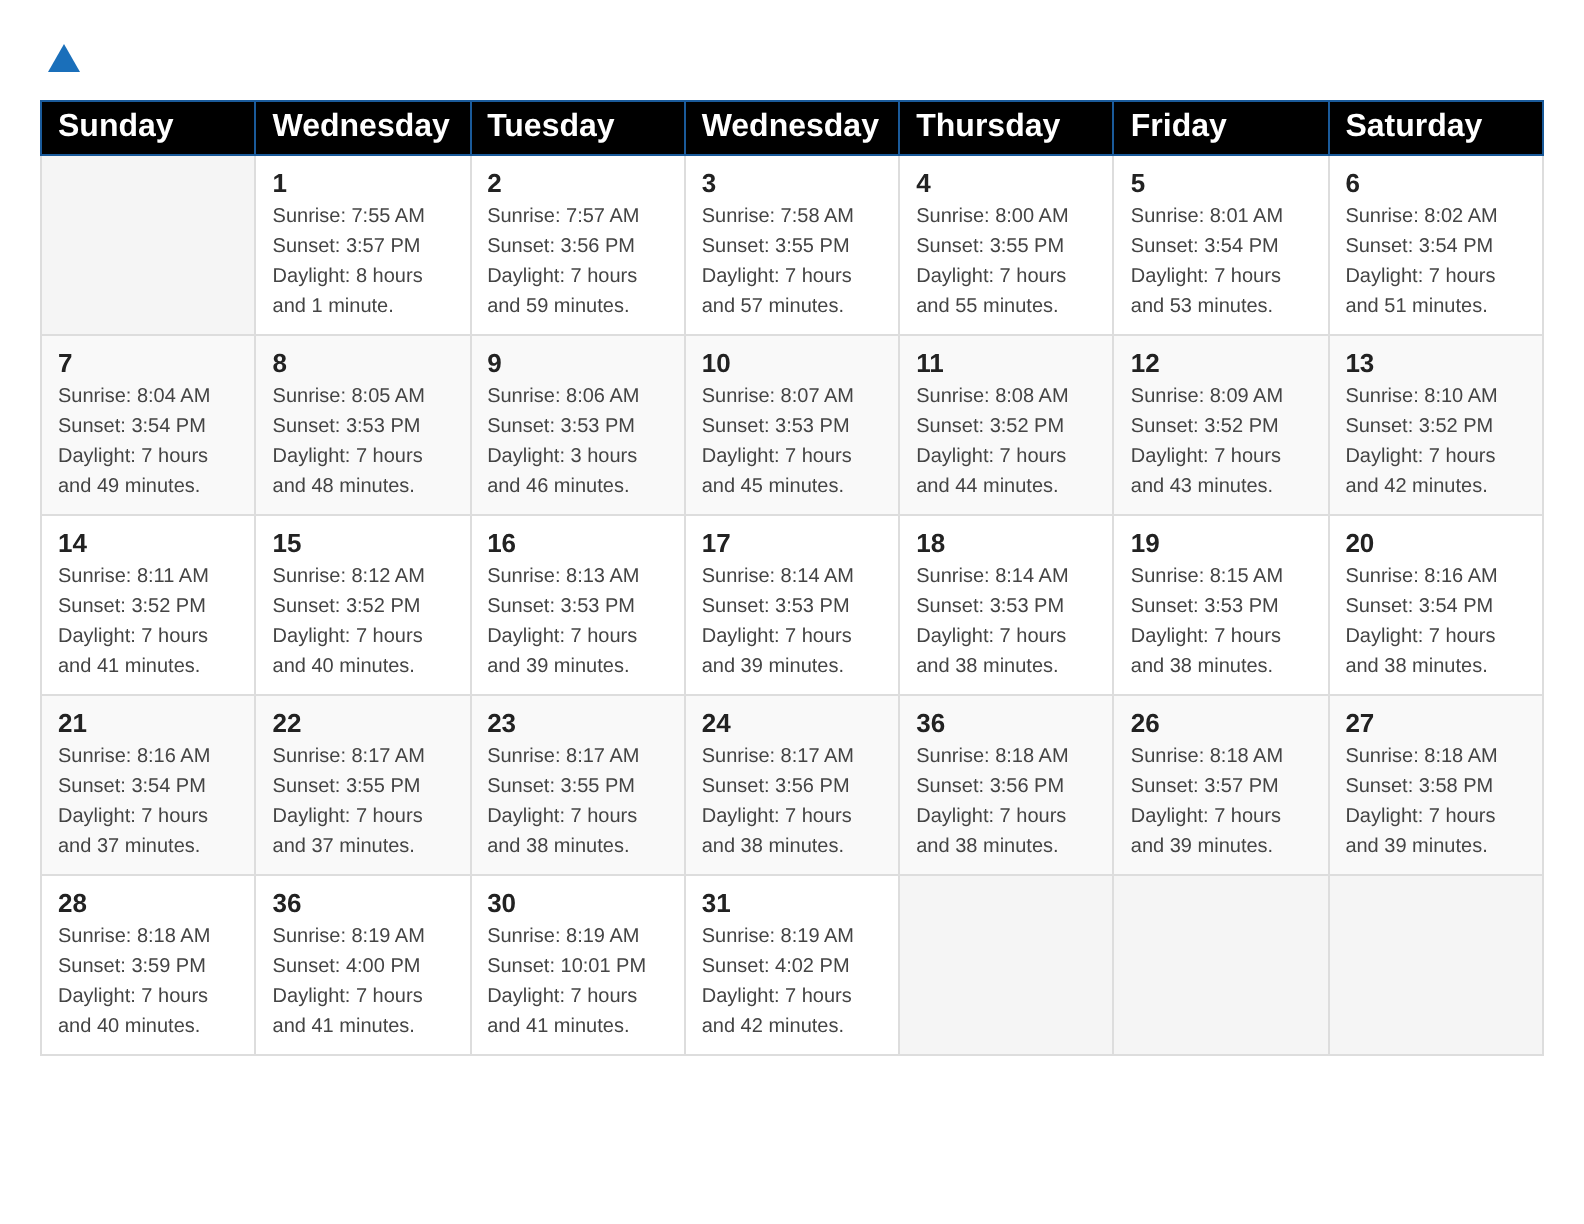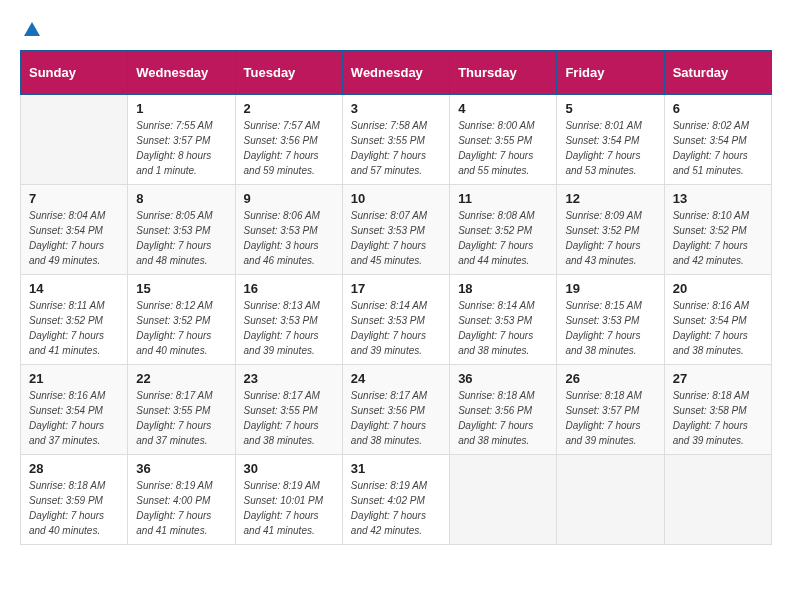--- a/index.html
+++ b/index.html
@@ -35,25 +35,25 @@
     .calendar-subtitle {
       font-size: 16px;
       color: #444;
     }
     .calendar {
       width: 100%;
       border-collapse: collapse;
       border: 1px solid #ccc;
     }
     .calendar th {
-      background-color: #be185d;
+      background-color: #000000;
       color: #fff;
       text-align: left;
-      padding: 14px 8px;
-      font-size: 13px;
+      padding: 4px 8px;
+      font-size: 16px;
       font-weight: bold;
       border: 1px solid #1a5a9a;
     }
     .calendar td {
       vertical-align: top;
       padding: 6px 8px;
       font-size: 10.5px;
       color: #333;
       border: 1px solid #ddd;
       width: calc(100% / 7);
@@ -67,21 +67,20 @@
       font-size: 13px;
       font-weight: bold;
       color: #222;
       display: block;
       margin-bottom: 2px;
     }
     .day-info {
       font-size: 10px;
       color: #444;
       line-height: 1.5;
-      font-style: italic;
     }
     .empty-cell {
       background: #f5f5f5 !important;
     }
   </style>
 </head>
 <body>
 
 <div class="header">
   <div class="logo">

